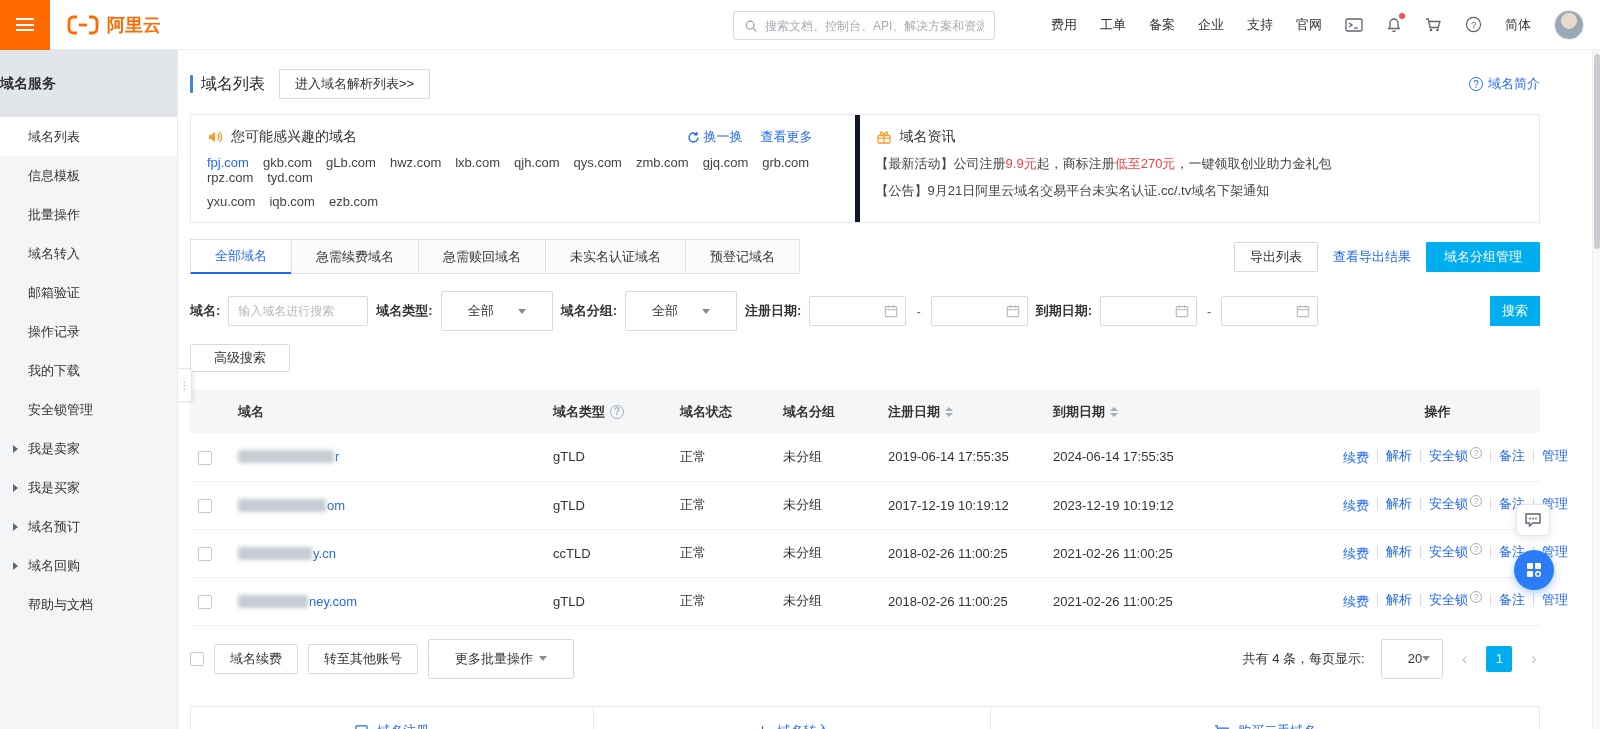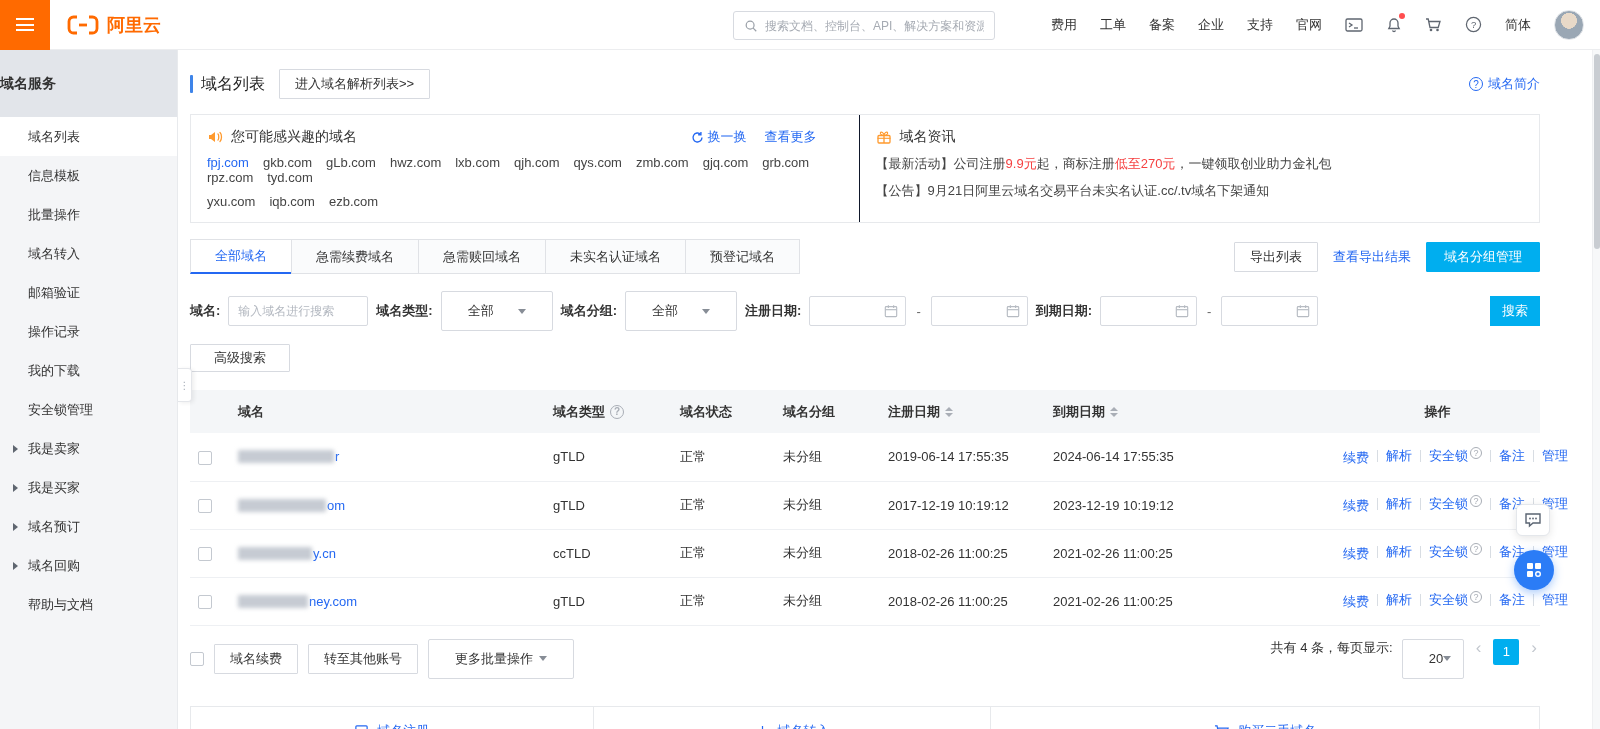--- a/index.html
+++ b/index.html
@@ -38,21 +38,21 @@
   .page-title-text{font-size:16px;font-weight:500;color:#222;margin-left:-6px}
   .btn{height:30px;padding:0 15px;border:1px solid #D7DAE0;background:#fff;font-size:13px;color:#333;cursor:pointer;border-radius:1px;font-family:inherit;display:inline-flex;align-items:center;justify-content:center}
   .btn.primary{background:#00AEEF;border-color:#00AEEF;color:#fff}
   .link{color:#2468F2;cursor:pointer;font-size:13px;white-space:nowrap}
   .intro-link{margin-left:auto;display:flex;align-items:center;gap:5px;color:#2468F2;cursor:pointer}
   .qicon{display:inline-flex;width:14px;height:14px;border:1px solid #A9AEB6;border-radius:50%;align-items:center;justify-content:center;font-size:10px;color:#A9AEB6;flex:0 0 auto}
   .qicon.blue{border-color:#2468F2;color:#2468F2}
 
   .info-row{display:flex;border:1px solid #E7E9EC;margin-top:15px}
   .panel{padding:13px 16px 13px}
-  .panel.interest{flex:0 0 49.6%;border-right:1px solid #0f172a}
+  .panel.interest{flex:0 0 49.6%;border-right:5px solid #0f172a}
   .panel.news{flex:1;min-width:0}
   .panel-head{display:flex;align-items:center;gap:8px}
   .panel-title{font-size:14px;color:#333}
   .panel-links{margin-left:auto;display:flex;align-items:center;gap:18px;margin-right:26px}
   .ref-link{display:flex;align-items:center;gap:4px}
   .domain-line{margin-top:9px;display:flex;flex-wrap:wrap;gap:0 14px;font-size:13px;color:#444}
   .domain{cursor:pointer}
   .domain.hl{color:#2468F2}
   .news-line{margin-top:9px;font-size:13px;color:#444;white-space:nowrap;overflow:hidden}
   .red{color:#F53F3F}
@@ -91,21 +91,21 @@
   .r-w1{width:96px}.r-w2{width:88px}.r-w3{width:74px}.r-w4{width:70px}
   .suffix{color:#2468F2;margin-left:1px;white-space:nowrap}
   .acts{text-align:right;padding-right:26px !important;white-space:nowrap}
   .act{color:#2468F2;cursor:pointer;display:inline-flex;align-items:center}
   .act + .act::before{content:"";display:inline-block;width:1px;height:12px;background:#D8DDE3;margin:0 8px}
   .act-q{display:inline-flex;width:12px;height:12px;border:1px solid #A9AEB6;border-radius:50%;align-items:center;justify-content:center;font-size:9px;color:#A9AEB6;margin-left:2px;margin-top:-6px}
   .actions-h{text-align:center !important}
 
   .batch-row{display:flex;align-items:center;gap:10px;margin-top:13px}
   .more-select{width:146px}
-  .page-right{margin-left:auto;display:flex;align-items:flex-start;gap:9px}
+  .page-right{margin-left:auto;display:flex;align-items:center;gap:16px}
   .psize-select{width:62px}
   .pg-nav{color:#C2C7CE;font-size:17px;cursor:pointer;padding:0 3px;line-height:1}
   .pg-cur{width:26px;height:26px;background:#00AEEF;color:#fff;display:flex;align-items:center;justify-content:center;border-radius:2px;cursor:pointer}
 
   .footer-row{display:flex;border:1px solid #E7E9EC;margin-top:27px}
   .footer-cell{height:49px;display:flex;align-items:center;justify-content:center;gap:8px;color:#2468F2;cursor:pointer;border-left:1px solid #E7E9EC;font-size:13px}
   .footer-cell:first-child{border-left:none}
   .fc-1{flex:0 0 29.8%}.fc-2{flex:0 0 29.5%}.fc-3{flex:1}
 
   .float-chat{position:absolute;right:50px;top:504px;width:34px;height:32px;background:#fff;border:1px solid #E4E7EB;border-radius:6px;box-shadow:0 2px 8px rgba(0,0,0,.1);display:flex;align-items:center;justify-content:center;cursor:pointer;z-index:40}

